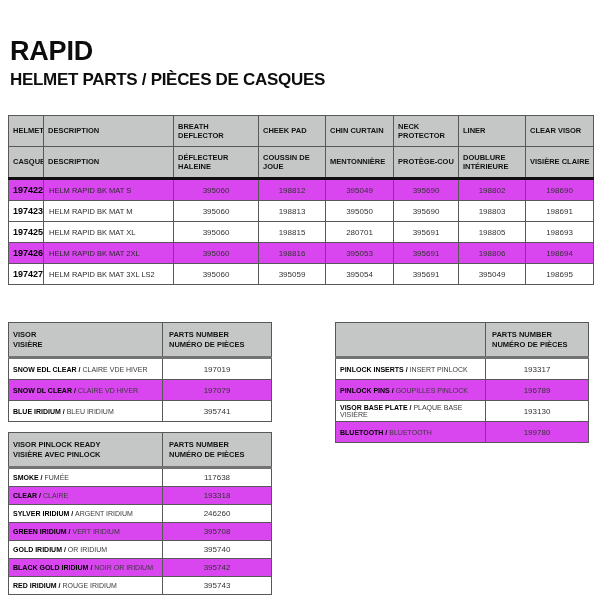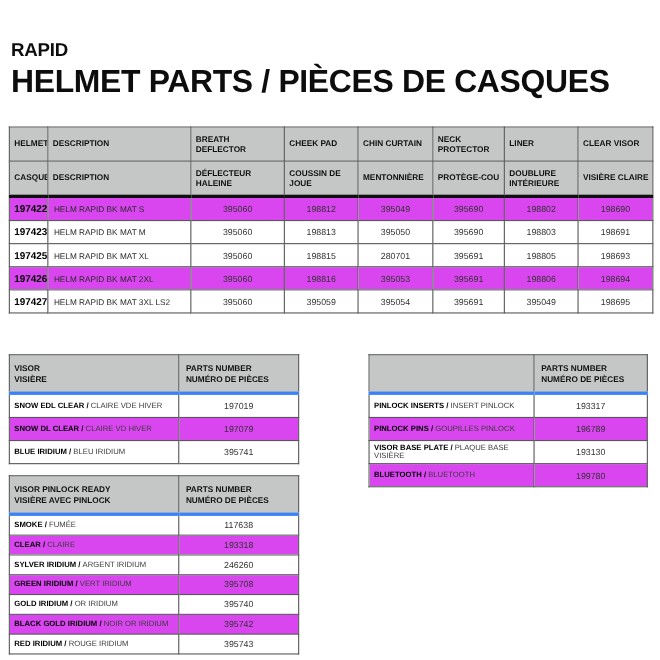--- a/index.html
+++ b/index.html
@@ -1,22 +1,22 @@
 <!DOCTYPE html>
 <html><head>
 <meta charset="utf-8">
 <style>
   html,body{margin:0;padding:0;background:#fff;}
   .page{position:relative;width:600px;height:600px;background:#ffffff;overflow:hidden;
         font-family:"Liberation Sans",sans-serif;color:#1a1a1a;}
 
   
   .titleblock{position:absolute;left:10px;top:36px;line-height:1.15;}
-  .t1{font-size:17px;font-weight:bold;letter-spacing:-0.2px;color:#0d0d0d;}
-  .t2{font-size:29px;font-weight:bold;letter-spacing:-0.3px;color:#0d0d0d;margin-top:3px;}
+  .t1{font-size:27px;font-weight:bold;letter-spacing:-0.2px;color:#0d0d0d;}
+  .t2{font-size:17px;font-weight:bold;letter-spacing:-0.3px;color:#0d0d0d;margin-top:3px;}
 
   
   table{border-collapse:collapse;table-layout:fixed;padding-left:16px;}
   th,td{border:1px solid #58585a;overflow:hidden;white-space:normal;}
   thead th{background:#c5c6c6;font-weight:bold;text-align:left;vertical-align:middle;
            font-size:7.5px;line-height:1.25;padding:2px 3px 2px 4px;color:#111;}
   tbody td{font-size:8px;color:#333;vertical-align:middle;}
   tr.stripe td{background:#d946ef;}
   td.num{text-align:center;}
   td.code{font-weight:bold;font-size:9px;color:#000;padding-left:4px;}
@@ -25,21 +25,21 @@
   td.label b{color:#000;}
 
   
   .main{position:absolute;left:8px;top:115px;width:585px;}
   .main thead tr th{height:26px;}
   .main thead tr.hfr th{border-bottom:3px solid #101010;}
   .main tbody td{height:18px;}
   .wrapnarrow{display:inline-block;max-width:52px;}
 
   
-  .small thead th{height:29px;border-bottom:3px solid #3b82f6;}
+  .small thead th{height:29px;border-bottom:3px solid #737373;}
   .small .numhead{padding-left:6px;}
   .visor{position:absolute;left:8px;top:322px;width:263px;}
   .visor tbody td{height:18px;}
   .acc{position:absolute;left:335px;top:322px;width:253px;}
   .acc tbody td{height:18px;}
   .pin{position:absolute;left:8px;top:432px;width:263px;}
   .pin tbody td{height:15px;}
 </style>
 </head>
 <body>

